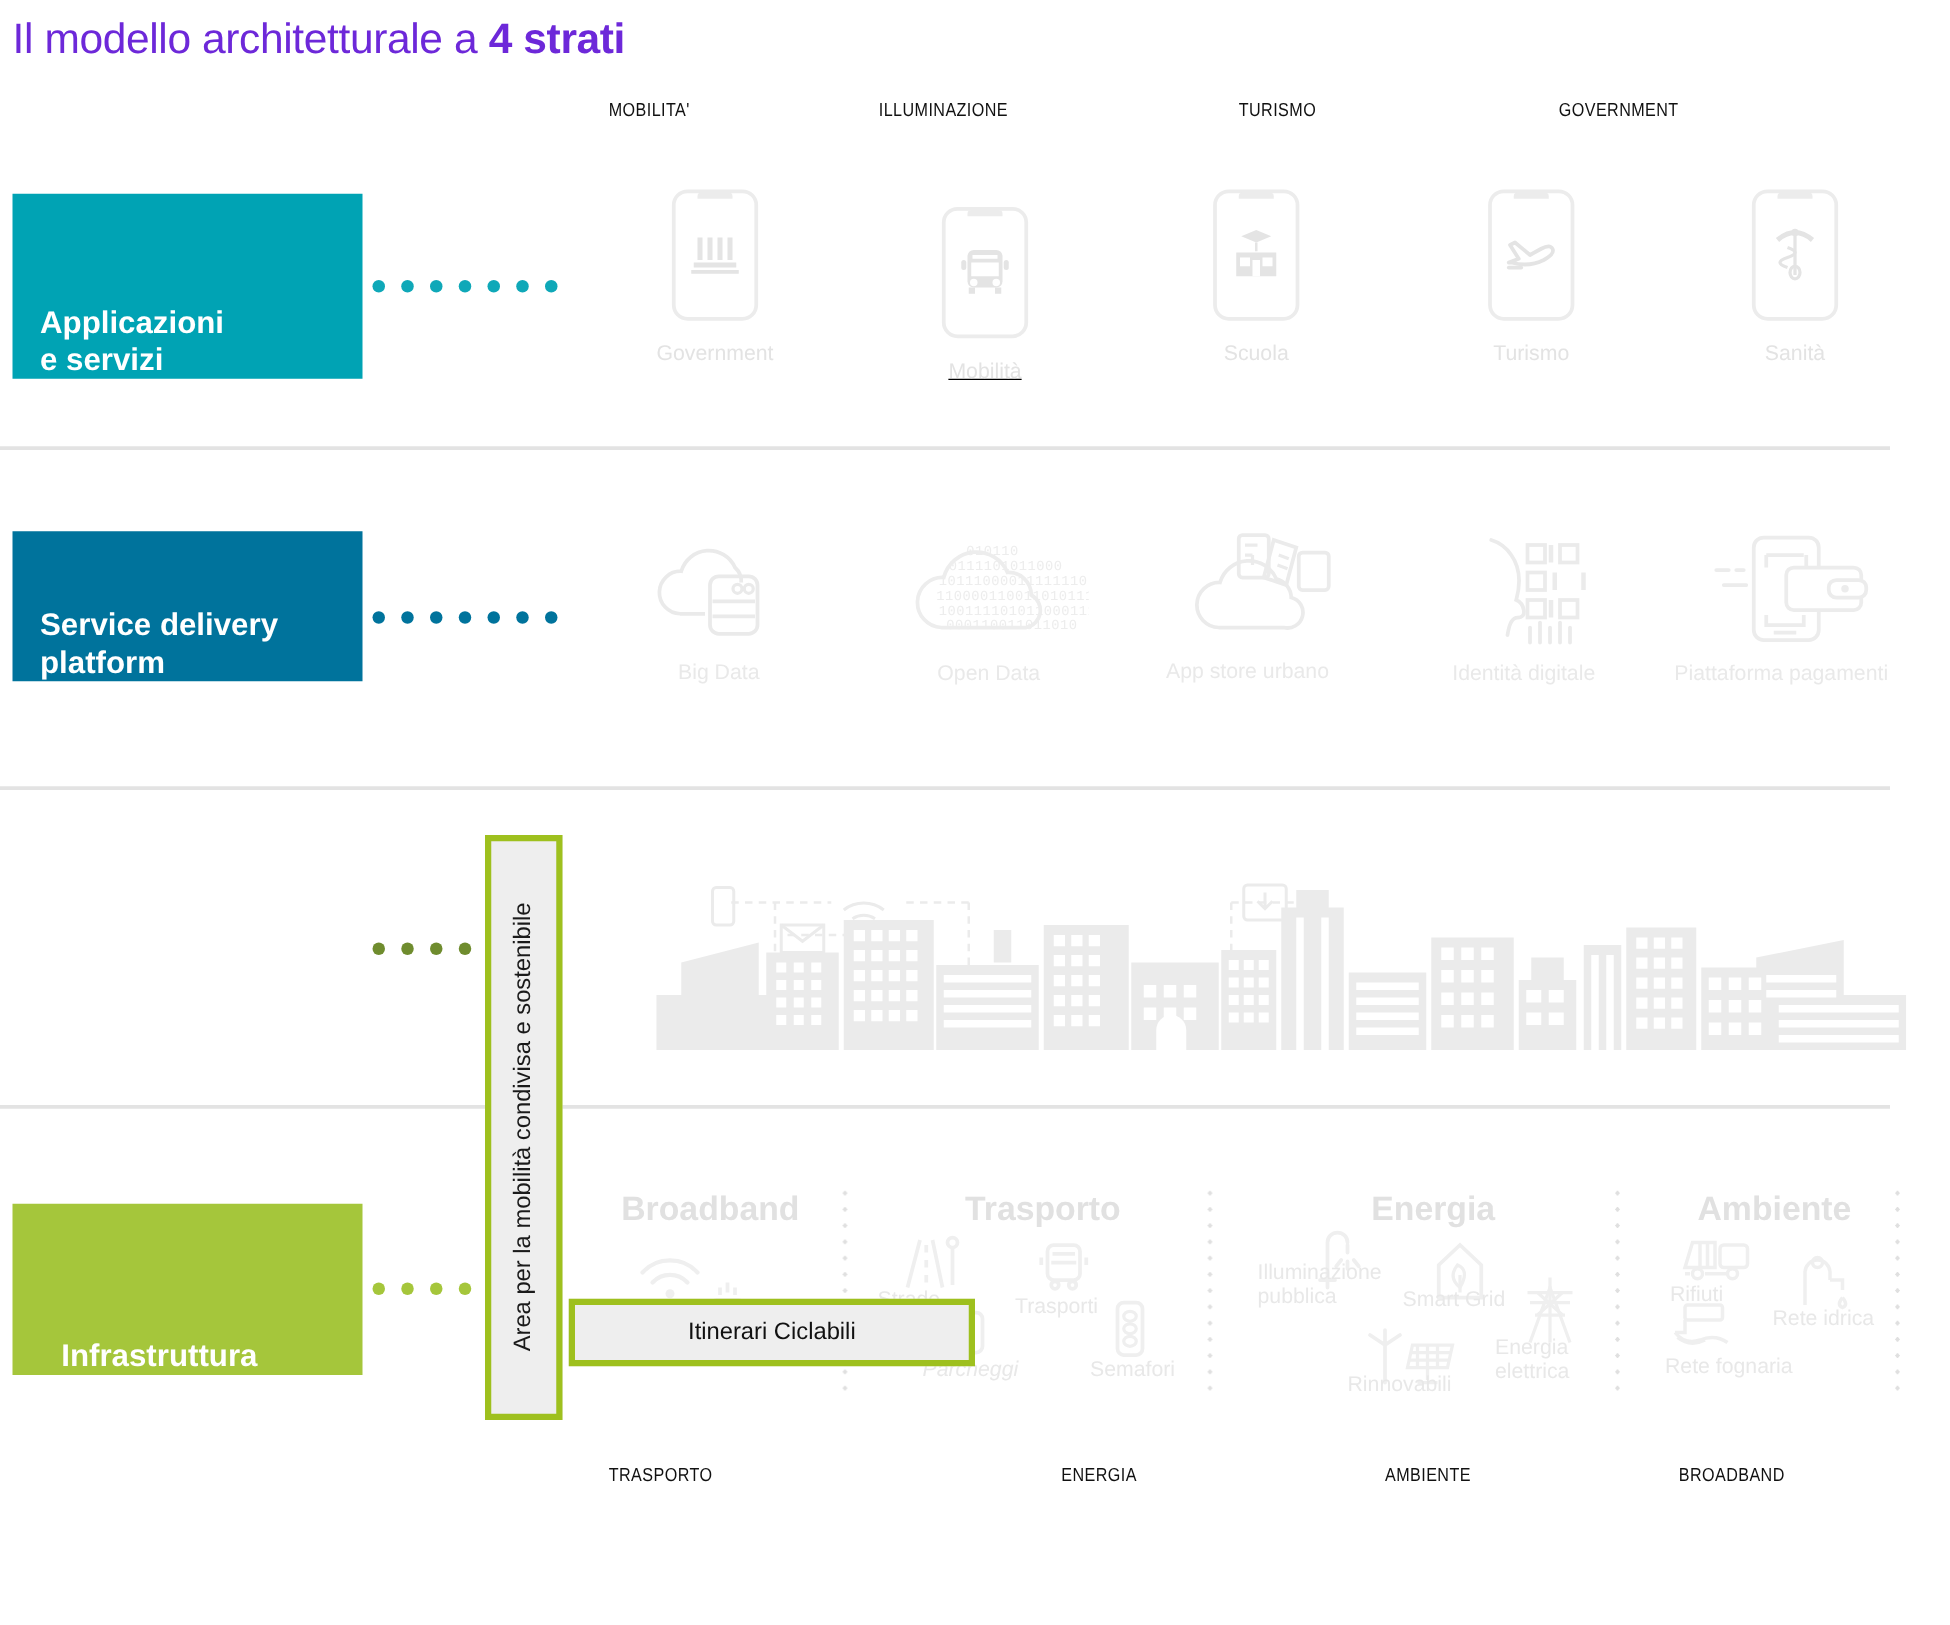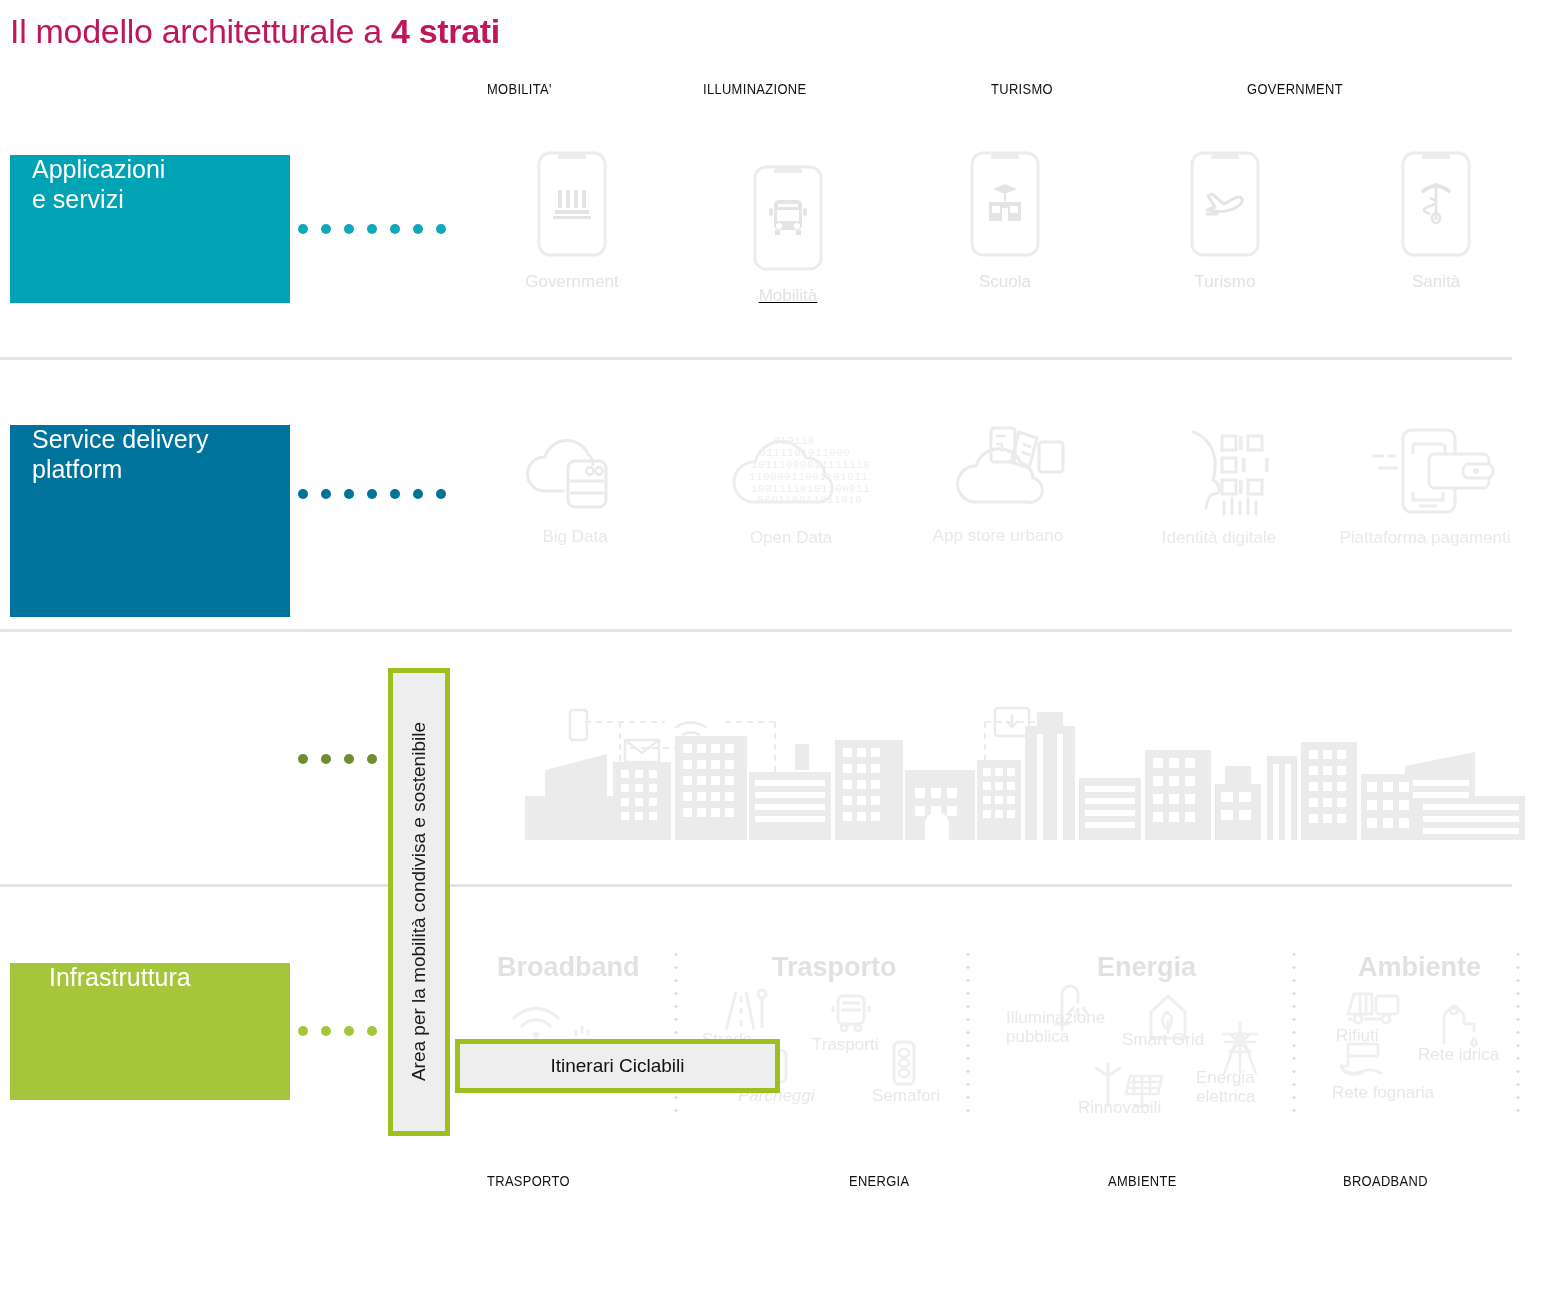--- a/index.html
+++ b/index.html
@@ -7,43 +7,43 @@
     width: 1560px; height: 1300px;
     background: #ffffff;
     font-family: "Liberation Sans", sans-serif;
     overflow: hidden;
   }
   #stage { position: relative; width: 1560px; height: 1300px; }
 
   
   .title {
     position: absolute; left: 10px; top: 12px;
-    font-size: 34px; font-weight: 400; color: #be185d;
+    font-size: 34px; font-weight: 400; color: #6d28d9;
     letter-spacing: -0.3px; white-space: nowrap;
   }
   .title b { font-weight: 700; }
 
   
   .col-cap {
     position: absolute; font-size: 15px; font-weight: 400;
     color: #111; letter-spacing: 0.4px; white-space: nowrap;
     transform: scaleX(0.86); transform-origin: left center;
   }
 
   
   .hsep {
     position: absolute; left: 0; width: 1512px; height: 3px;
     background: #e3e3e3;
   }
 
   
   .layer-box {
     position: absolute; left: 10px; width: 280px;
-    display: flex; align-items: flex-start;
-    color: #fff; font-weight: 400; font-size: 25px; line-height: 1.18;
+    display: flex; align-items: flex-end;
+    color: #fff; font-weight: 700; font-size: 25px; line-height: 1.18;
     padding-left: 22px;
   }
   .layer-box span { display: block; }
 
   
   .dots { position: absolute; display: flex; gap: 13px; align-items: center; }
   .dots i { display: block; width: 10px; height: 10px; border-radius: 50%; }
 
   
   .app-item { position: absolute; width: 150px; text-align: center; }
@@ -193,21 +193,21 @@
         <path d="M36 36 v34"></path>
         <path d="M22 42 q14 -12 28 0" stroke-width="4"></path>
         <circle cx="36" cy="36" r="3" fill="#e4e4e4" stroke="none"></circle>
         <path d="M30 48 q12 4 0 8 q-12 4 0 8"></path>
         <ellipse cx="36" cy="68" rx="4" ry="5"></ellipse>
       </g>
     </svg>
     <div class="cap">Sanità</div>
   </div>
 
-  <div class="layer-box" style="top:425px; height:192px; background:#00739c;">
+  <div class="layer-box" style="top:425px; height:120px; background:#00739c;">
     <div>
       <span>Service delivery</span>
       <span>platform</span>
     </div>
   </div>
   <div class="dots" style="left:298px; top:489px;">
     <i style="background:#00739c"></i>
       <i style="background:#00739c"></i>
       <i style="background:#00739c"></i>
     <i style="background:#00739c"></i>

